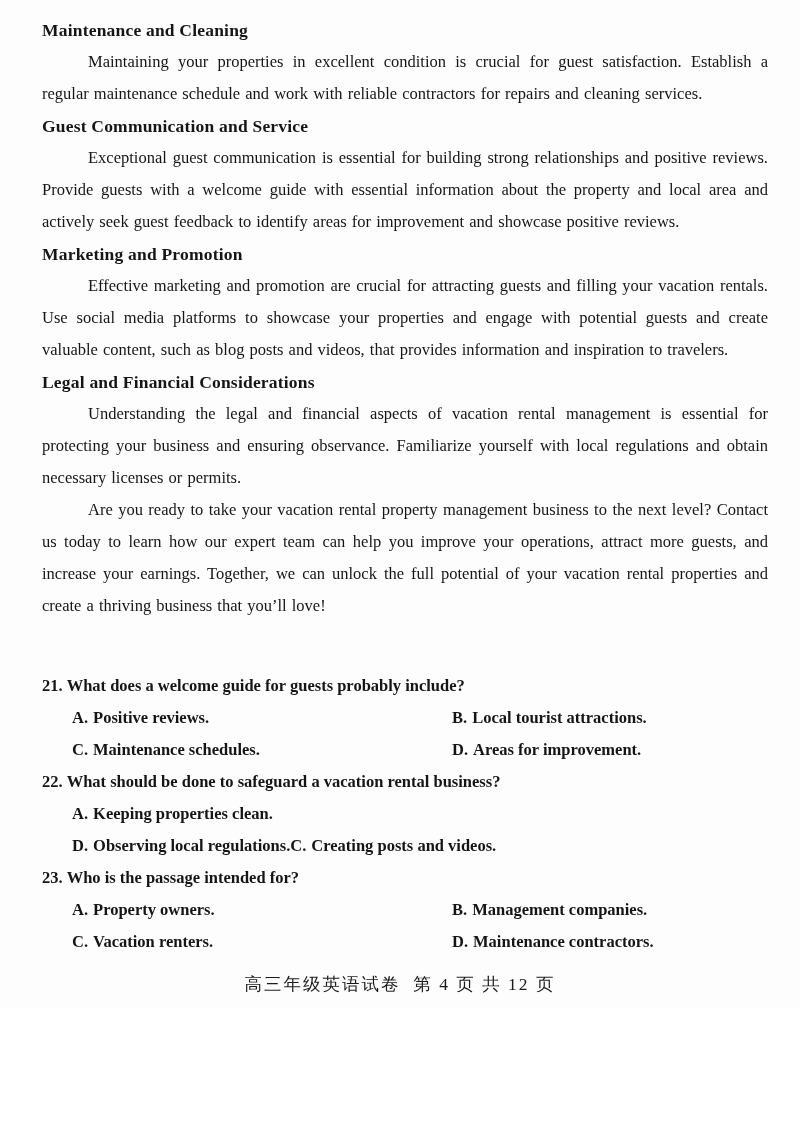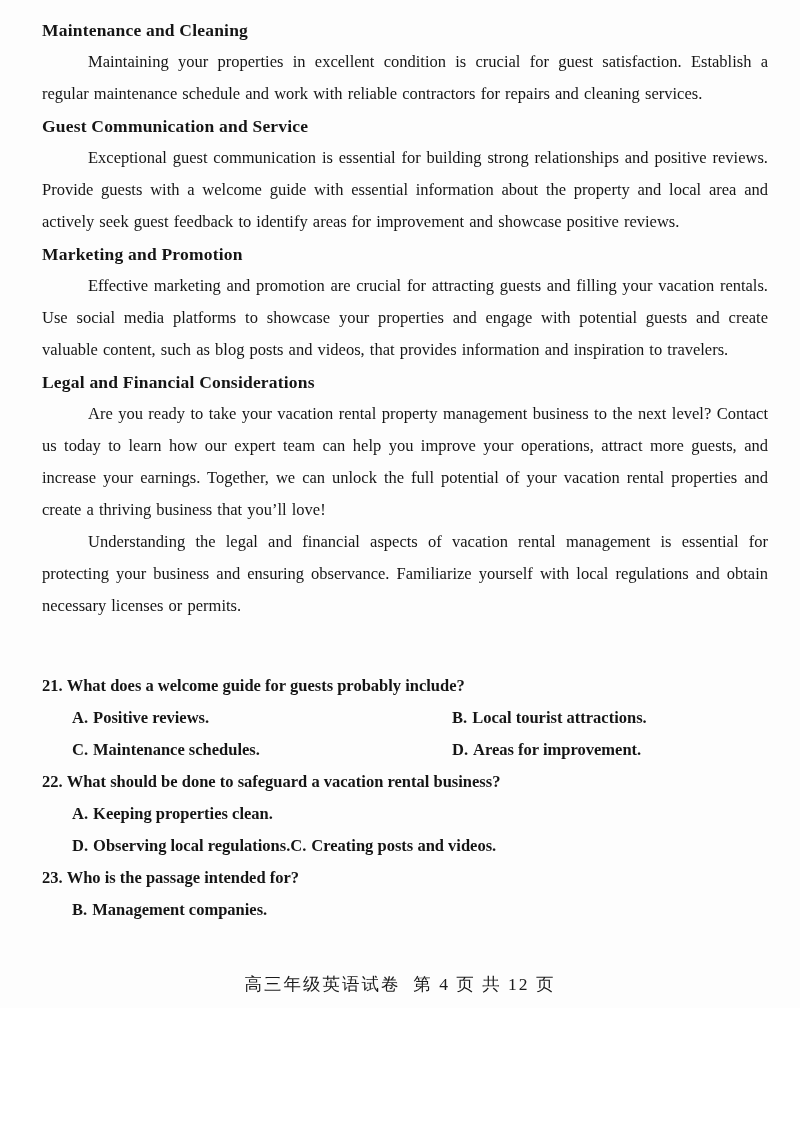--- a/index.html
+++ b/index.html
@@ -63,23 +63,23 @@
   <div class="section-heading">Maintenance and Cleaning</div>
   <p class="para">Maintaining your properties in excellent condition is crucial for guest satisfaction. Establish a regular maintenance schedule and work with reliable contractors for repairs and cleaning services.</p>
 
   <div class="section-heading">Guest Communication and Service</div>
   <p class="para">Exceptional guest communication is essential for building strong relationships and positive reviews. Provide guests with a welcome guide with essential information about the property and local area and actively seek guest feedback to identify areas for improvement and showcase positive reviews.</p>
 
   <div class="section-heading">Marketing and Promotion</div>
   <p class="para">Effective marketing and promotion are crucial for attracting guests and filling your vacation rentals. Use social media platforms to showcase your properties and engage with potential guests and create valuable content, such as blog posts and videos, that provides information and inspiration to travelers.</p>
 
   <div class="section-heading">Legal and Financial Considerations</div>
+  <p class="para">Understanding the legal and financial aspects of vacation rental management is essential for protecting your business and ensuring observance. Familiarize yourself with local regulations and obtain necessary licenses or permits.</p>
+
   <p class="para">Are you ready to take your vacation rental property management business to the next level? Contact us today to learn how our expert team can help you improve your operations, attract more guests, and increase your earnings. Together, we can unlock the full potential of your vacation rental properties and create a thriving business that you’ll love!</p>
-
-  <p class="para">Understanding the legal and financial aspects of vacation rental management is essential for protecting your business and ensuring observance. Familiarize yourself with local regulations and obtain necessary licenses or permits.</p>
 
   <div class="questions">
 
     <div class="question-block">
       <div class="question-line"><span class="q-num">21.</span><span>What does a welcome guide for guests probably include?</span></div>
       <div class="option-row">
         <span class="option option-left"><span class="opt-label">A.</span><span>Positive reviews.</span></span>
         <span class="option"><span class="opt-label">B.</span><span>Local tourist attractions.</span></span>
       </div>
       <div class="option-row">
@@ -95,21 +95,26 @@
       </div>
       <div class="option-row">
         <span class="option"><span class="opt-label">D.</span><span>Observing local regulations.</span></span>
         <span class="option option-left"><span class="opt-label">C.</span><span>Creating posts and videos.</span></span>
       </div>
     </div>
 
     <div class="question-block">
       <div class="question-line"><span class="q-num">23.</span><span>Who is the passage intended for?</span></div>
       <div class="option-row">
+        <span class="option option-left"><span class="opt-label">A.</span><span>Property owners.</span></span>
         <span class="option"><span class="opt-label">B.</span><span>Management companies.</span></span>
+      </div>
+      <div class="option-row">
+        <span class="option option-left"><span class="opt-label">C.</span><span>Vacation renters.</span></span>
+        <span class="option"><span class="opt-label">D.</span><span>Maintenance contractors.</span></span>
       </div>
     </div>
 
   </div>
 
   <div class="footer">高三年级英语试卷  第 4 页 共 12 页</div>
 
 </div>
 
 </body></html>

